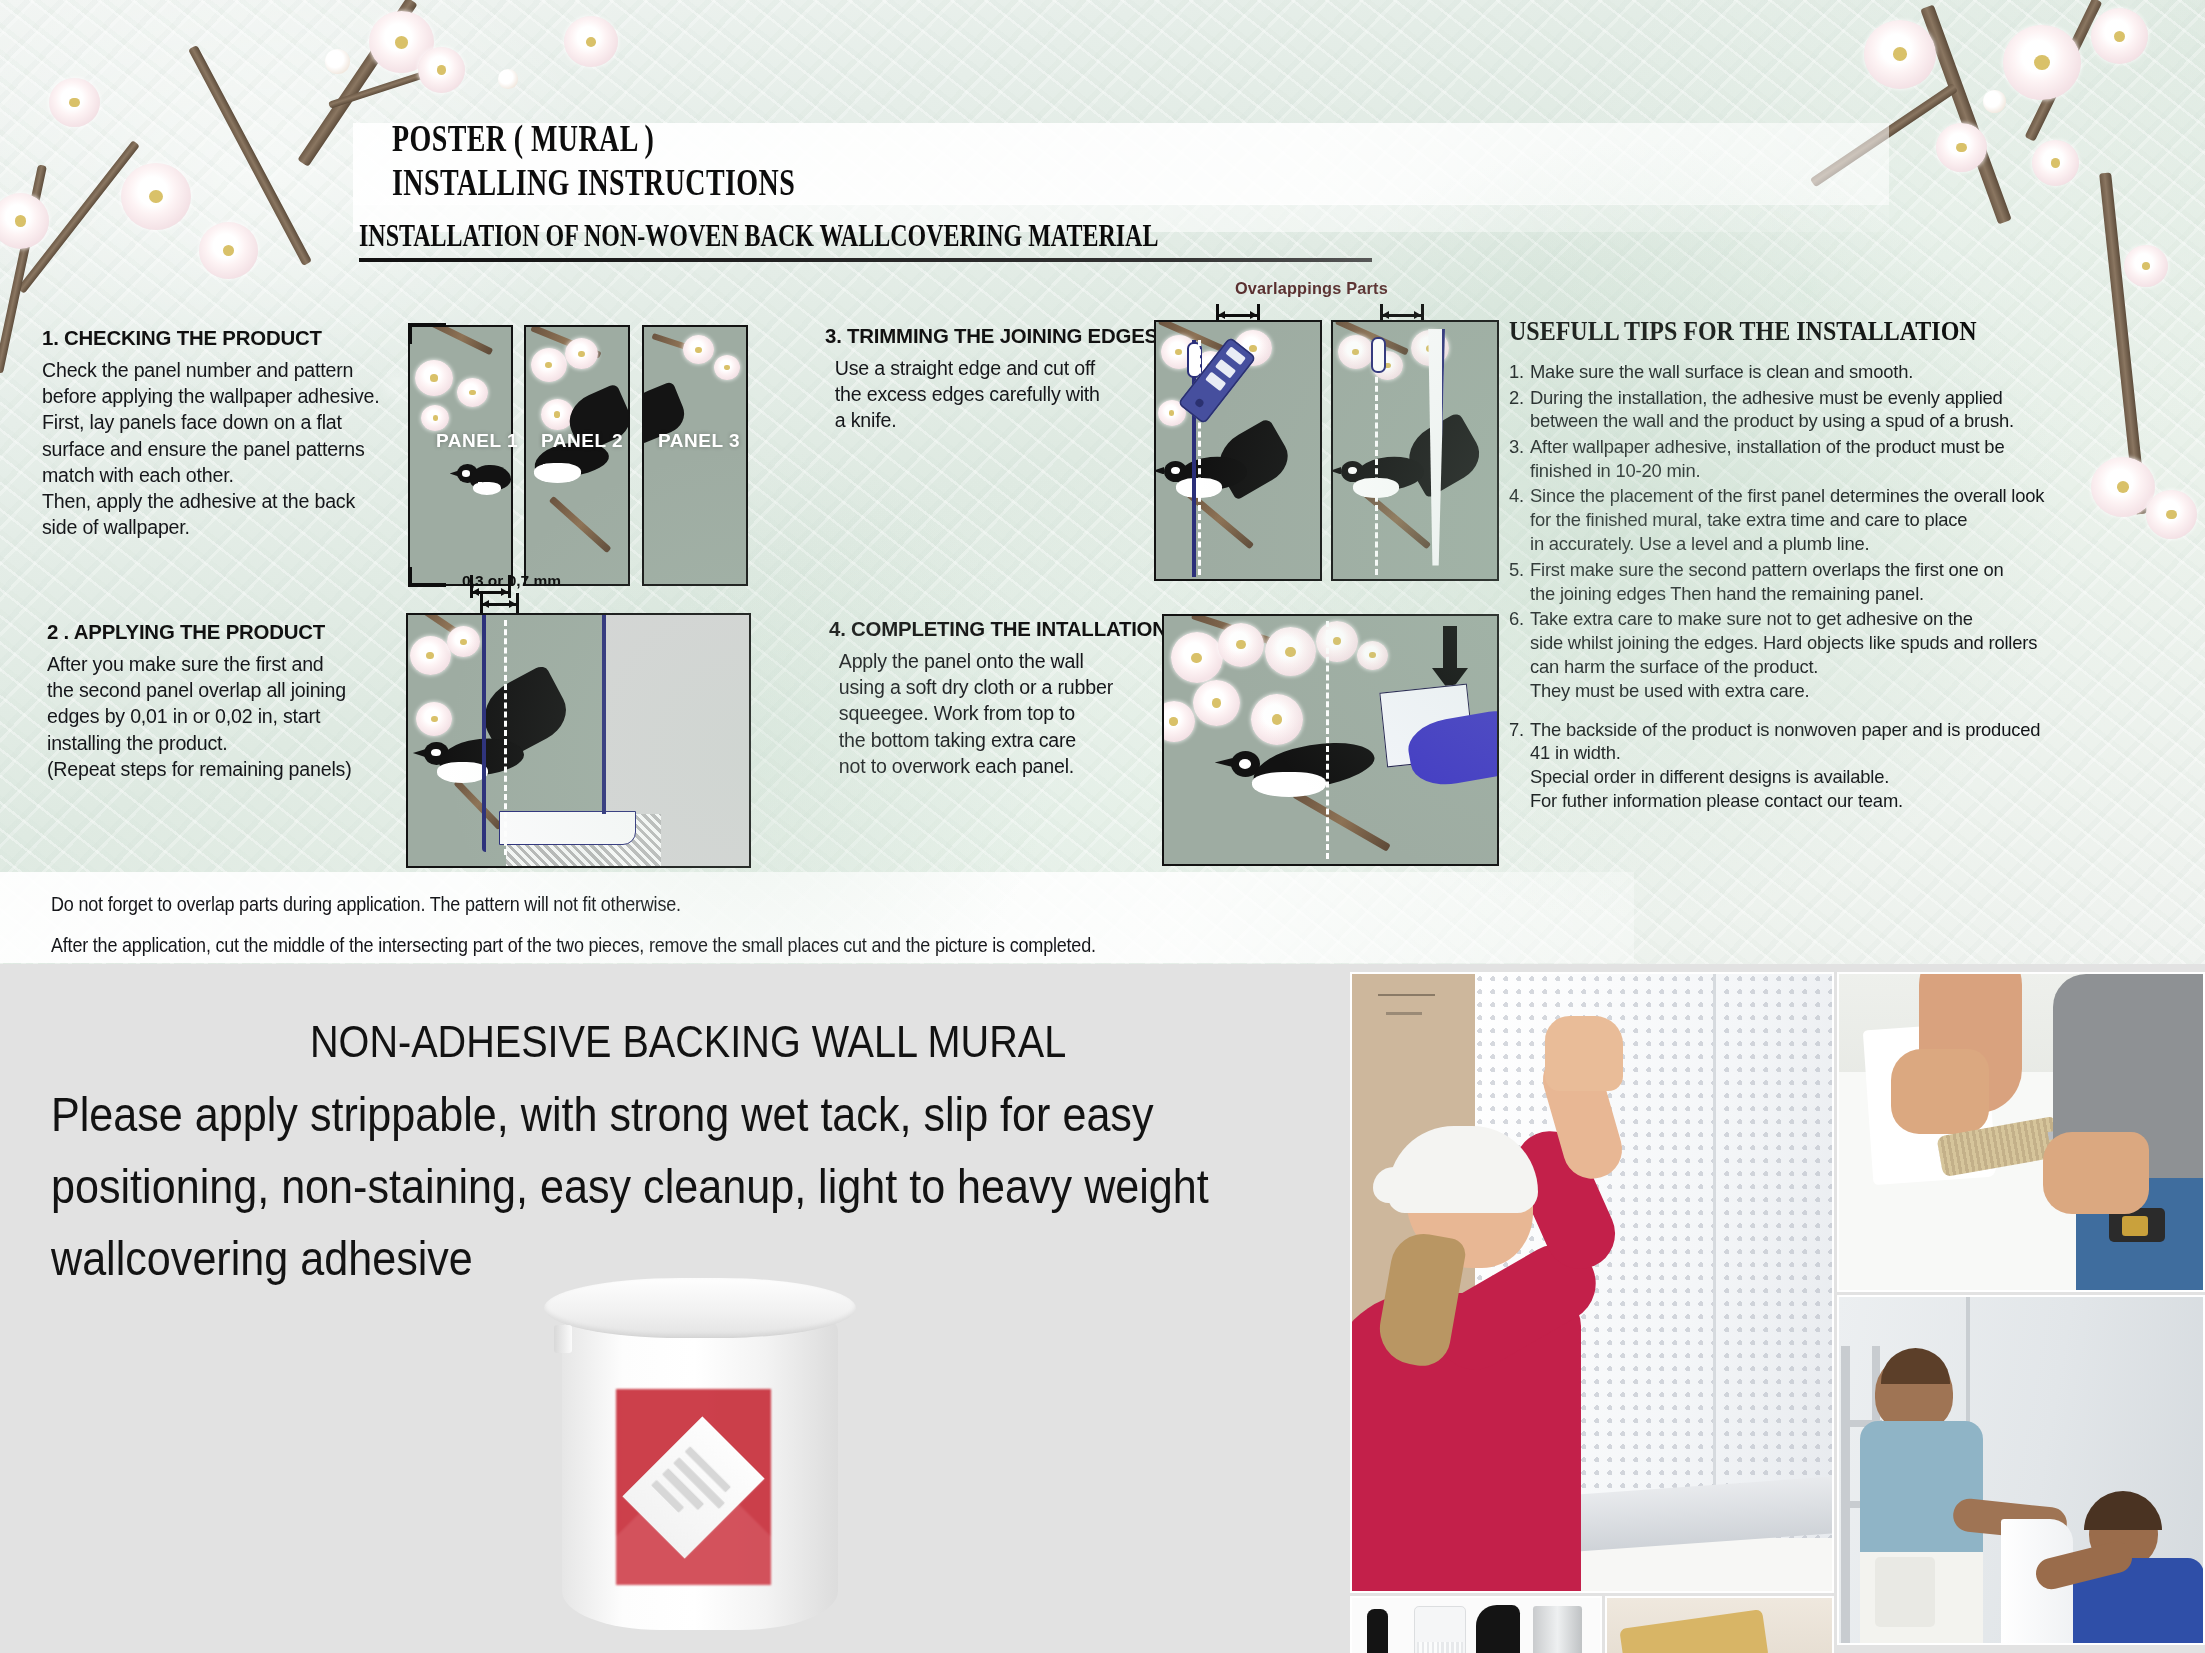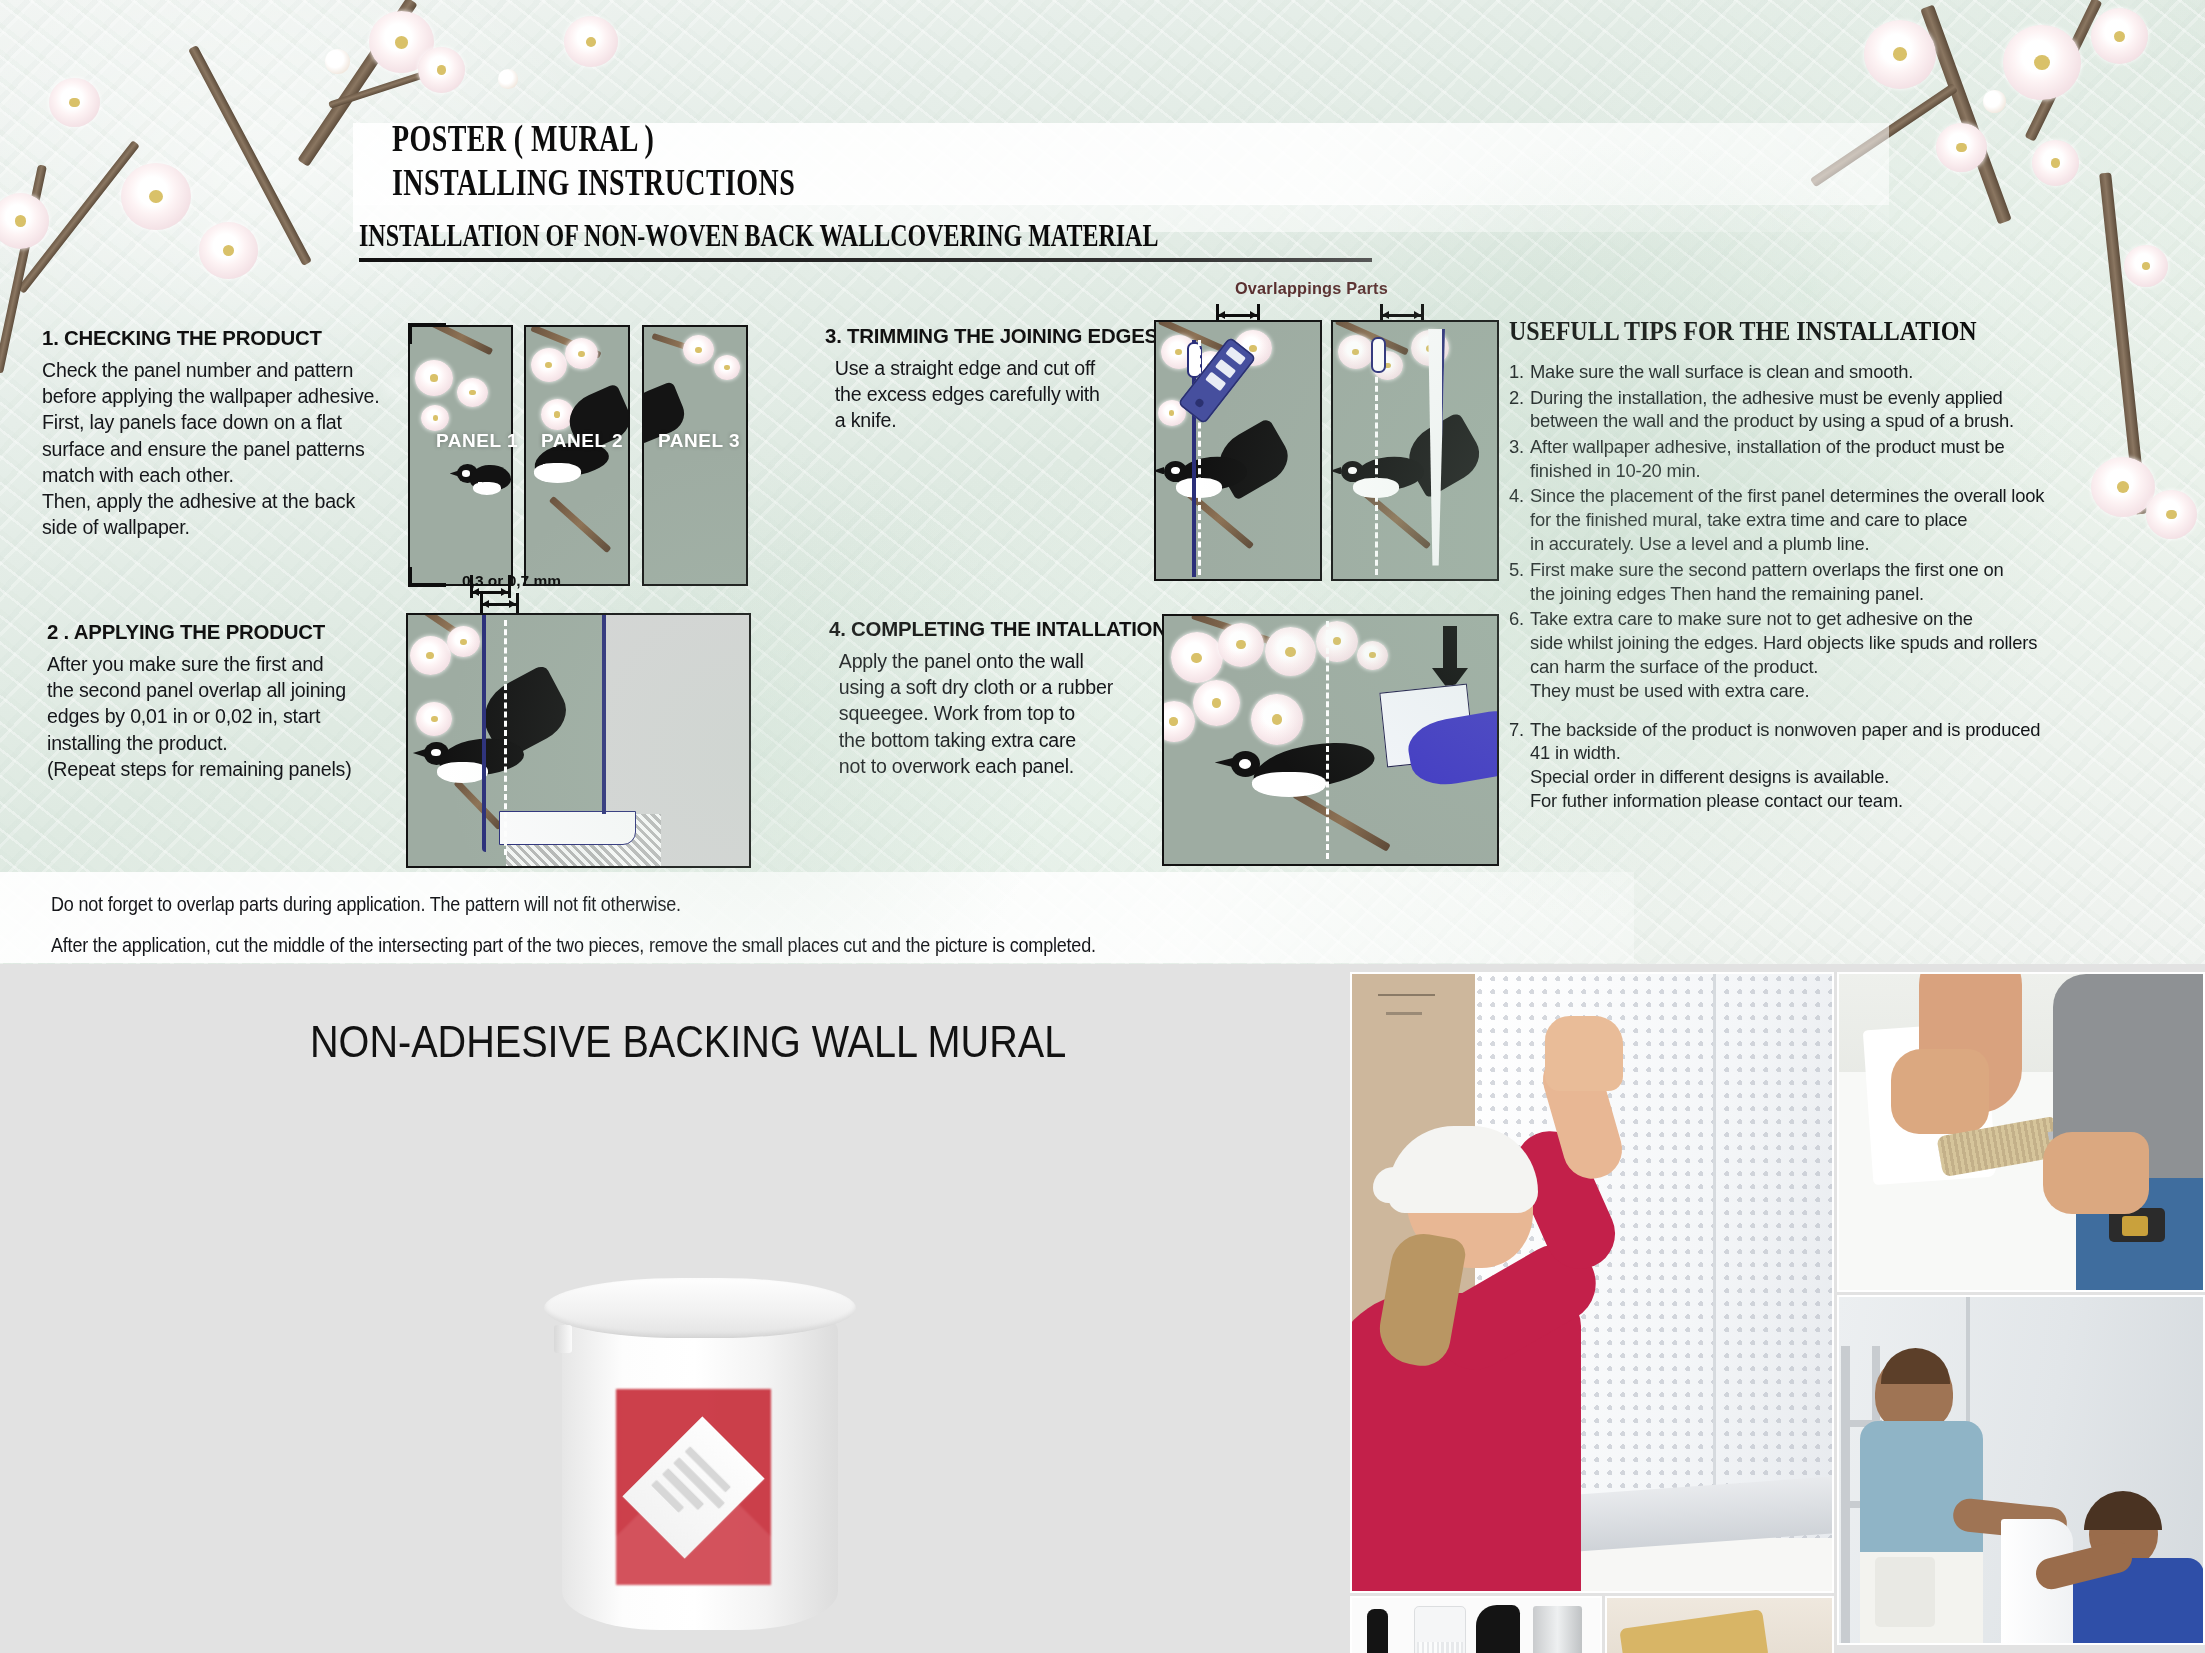--- a/index.html
+++ b/index.html
@@ -587,20 +587,25 @@
     </div>
   </div>
 
   <div id="footnote"></div>
   <div class="fnote" id="fn1">Do not forget to overlap parts during application. The pattern will not fit otherwise.</div>
   <div class="fnote" id="fn2">After the application, cut the middle of the intersecting part of the two pieces, remove the small places cut and the picture is completed.</div>
 </div>
 
 <div id="bottom">
   <div id="promo-head">NON-ADHESIVE BACKING WALL MURAL</div>
+  <div id="promo-body">
+    <div>Please apply strippable, with strong wet tack, slip for easy</div>
+    <div>positioning, non-staining, easy cleanup, light to heavy weight</div>
+    <div>wallcovering adhesive</div>
+  </div>
 </div>
 
 <div id="bucket">
   <div class="body"></div>
   <div class="label"></div>
   <div class="label-diamond">
     <div class="bar" style="top:26%; width:66%;"></div>
     <div class="bar" style="top:40%; width:74%;"></div>
     <div class="bar" style="top:54%; width:58%;"></div>
     <div class="bar" style="top:68%; width:44%;"></div>

